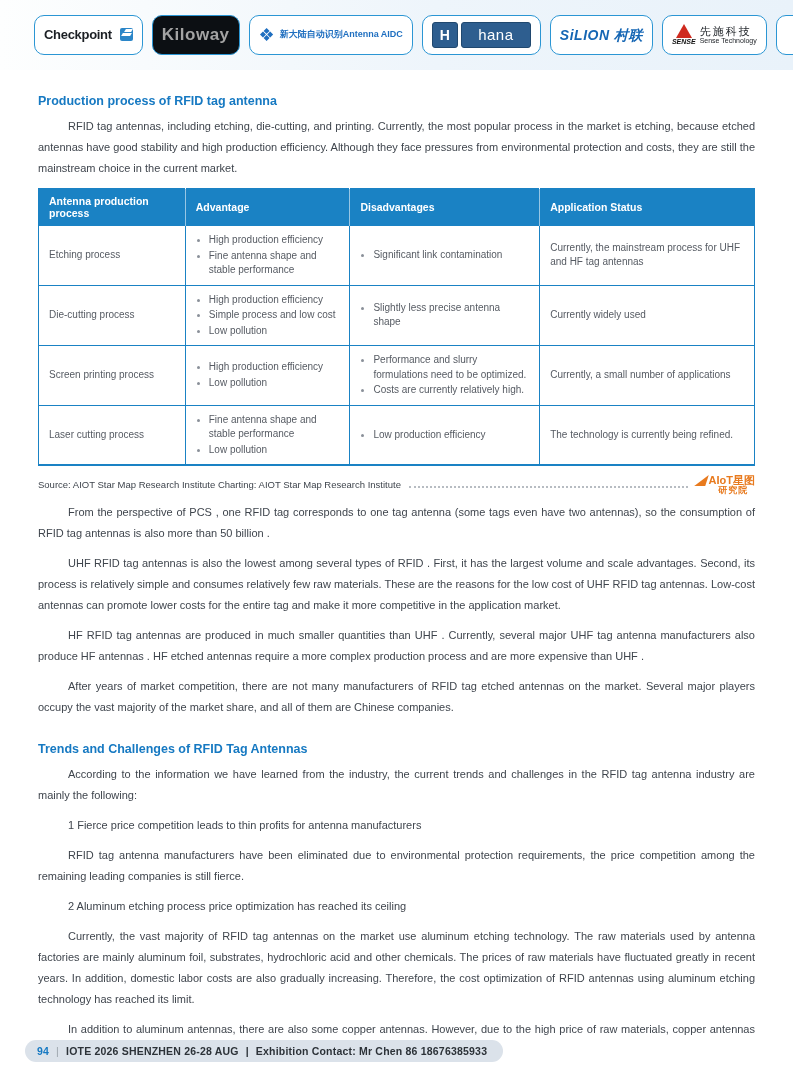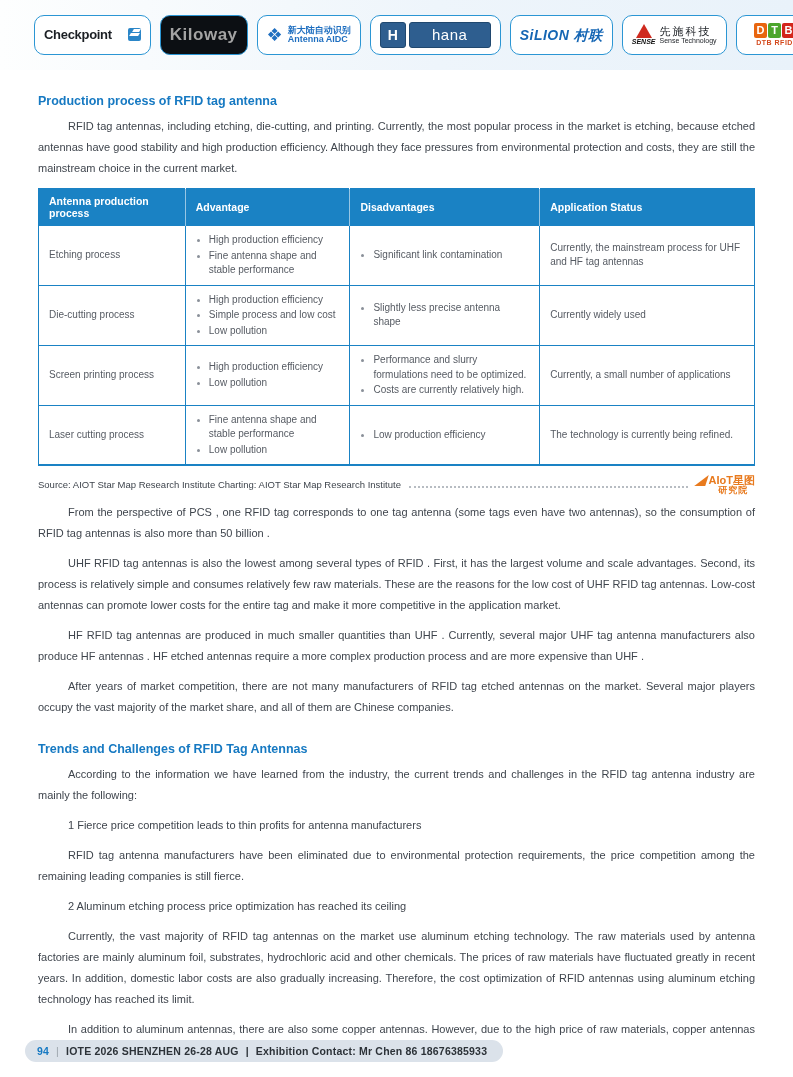--- a/index.html
+++ b/index.html
@@ -16,35 +16,35 @@
     display:flex; align-items:flex-start; gap:9px;
     background:linear-gradient(90deg,#fdfefe 0%, #eef5fb 55%, #e9f2fa 100%);
   }
   .logo-card {
     height:40px; min-width:78px; padding:4px 9px;
     border:1.6px solid #2b96d4; border-radius:10px; background:#ffffff;
     display:flex; flex-direction:column; align-items:center; justify-content:center;
     line-height:1.05; flex:0 0 auto;
   }
   .logo-card.dark { background:#0c0f13; }
-  .cp-row { display:flex; align-items:center; gap:16px; }
+  .cp-row { display:flex; align-items:center; gap:8px; }
   .cp-text { font-size:13px; font-weight:bold; color:#1b1f24; letter-spacing:-0.3px; }
   .cp-icon { width:13px; height:13px; background:#2b86c8; border-radius:2px; position:relative; overflow:hidden; }
   .cp-icon i { position:absolute; left:2px; top:5px; width:9px; height:3px; background:#fff; transform:skewX(-30deg); }
   .cp-icon i.b { top:1px; left:5px; width:7px; }
   .kiloway-text { font-size:17px; font-weight:bold; color:#a3a3a3; letter-spacing:0.5px; }
   .nl-row { display:flex; align-items:center; gap:5px; }
   .nl-icon { color:#1f6fc0; font-size:18px; line-height:1; }
-  .nl-lines { display:flex; flex-direction:column; }
+  .nl-lines { display:flex; flex-direction:row; }
   .nl-cn { font-size:9px; font-weight:bold; color:#1f6fc0; }
   .nl-en { font-size:9px; font-weight:bold; color:#1f6fc0; }
   .hana-row { display:flex; gap:3px; }
   .hana-tile { background:#2e5e8f; border:1.5px solid #20486f; border-radius:3px; color:#fff; display:flex; align-items:center; justify-content:center; }
   .hana-tile.icon { width:26px; height:26px; font-weight:bold; font-size:14px; }
-  .hana-tile.word { width:82px; height:26px; font-size:15px; letter-spacing:0.5px; }
+  .hana-tile.word { width:70px; height:26px; font-size:15px; letter-spacing:0.5px; }
   .sense-row { display:flex; align-items:center; gap:4px; }
   .sense-mark { display:flex; flex-direction:column; align-items:center; }
   .sense-tri { width:0; height:0; border-left:8px solid transparent; border-right:8px solid transparent; border-bottom:14px solid #cf2a1f; }
   .sense-word { font-size:7px; font-weight:bold; font-style:italic; color:#111; }
   .sense-lines { display:flex; flex-direction:column; }
   .sense-cn { font-size:11px; color:#1b1f24; letter-spacing:2px; }
   .sense-en { font-size:7px; color:#1b1f24; }
   .silion-text { font-size:14px; font-weight:bold; font-style:italic; color:#1566b4; letter-spacing:0.5px; }
   .dtb-box { display:flex; flex-direction:column; align-items:center; gap:1px; }
   .dtb-blocks { display:flex; gap:1px; }

